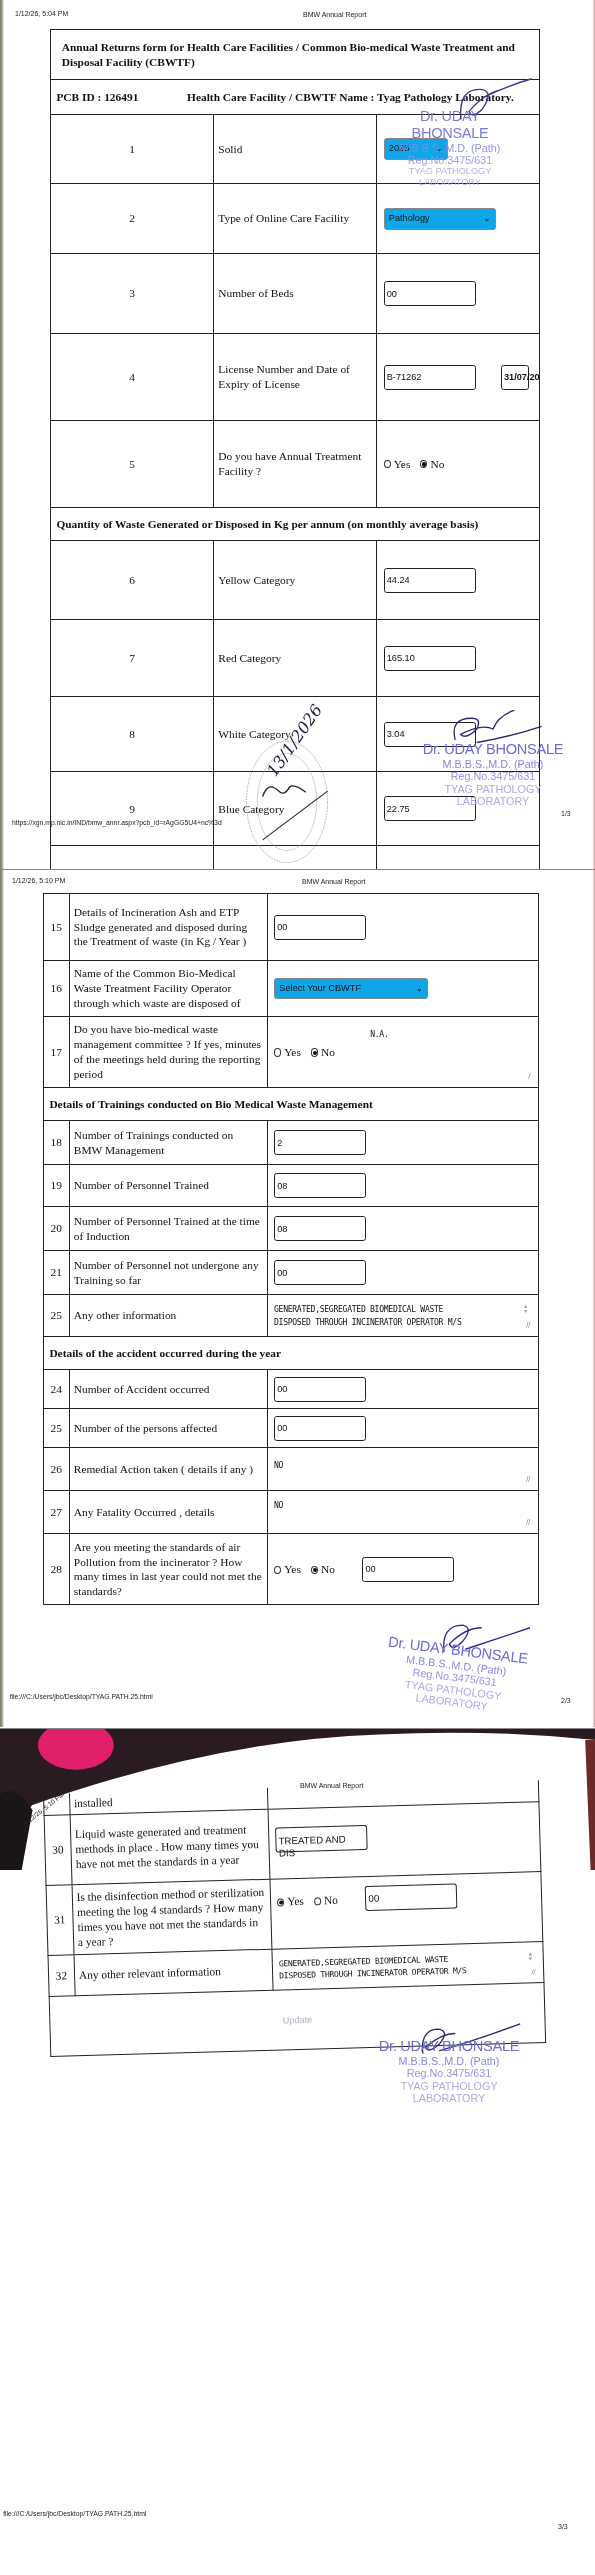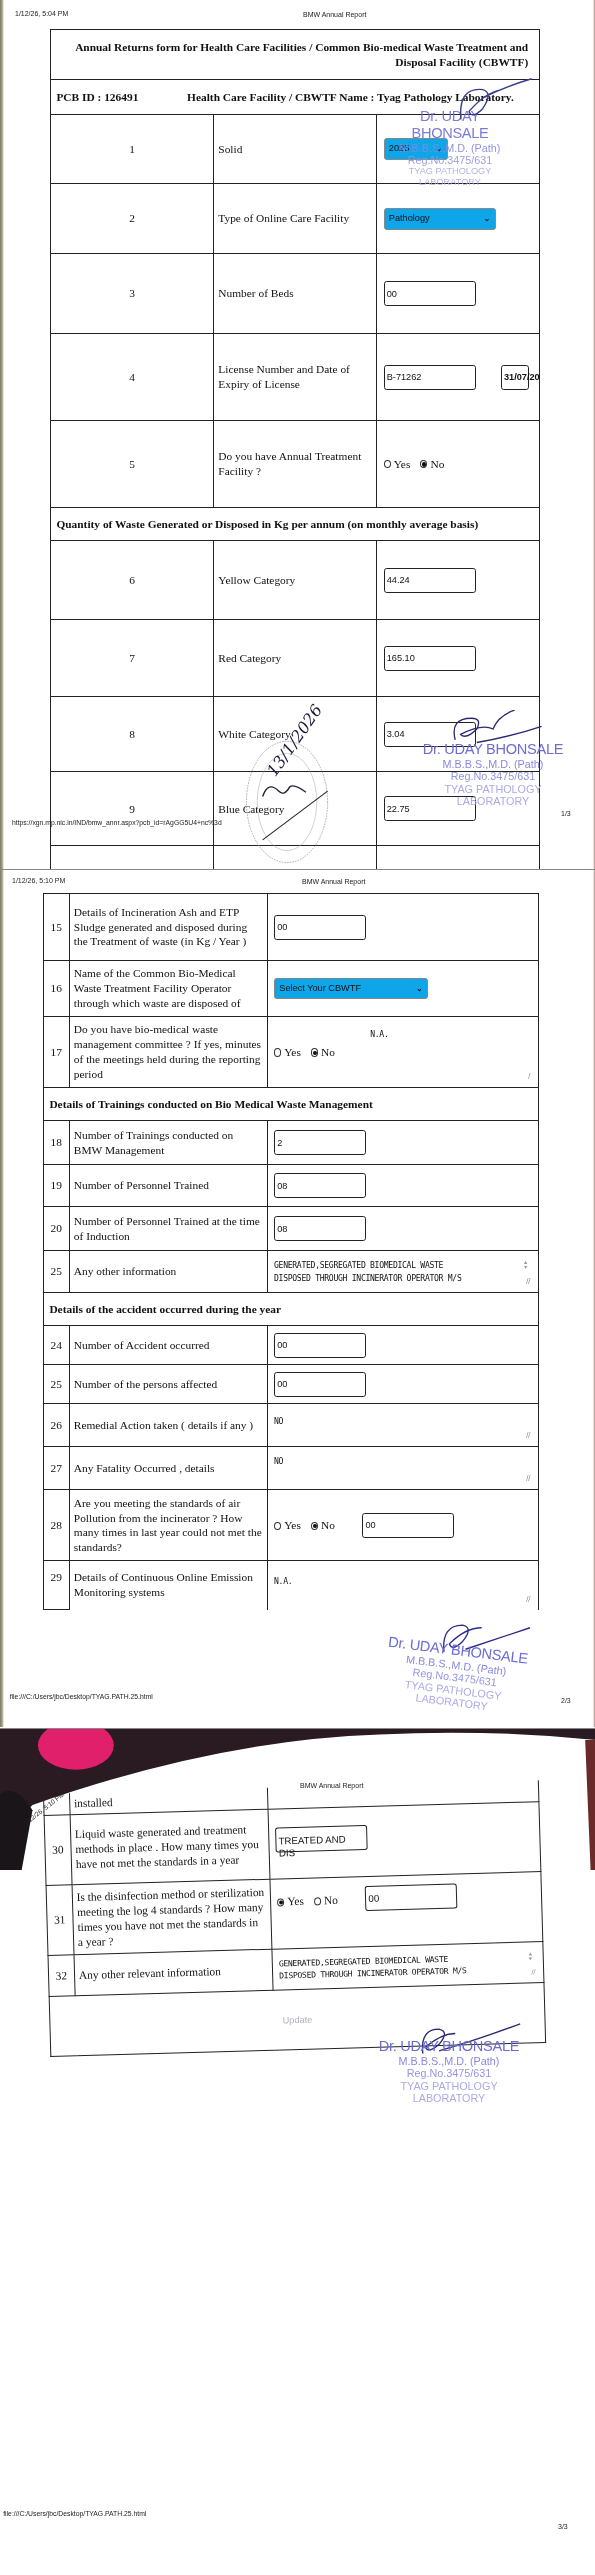--- a/index.html
+++ b/index.html
@@ -13,21 +13,21 @@
     .hdr-time { position: absolute; font-family: "Liberation Sans", sans-serif; font-size: 7px; color: #222; }
     .hdr-title { position: absolute; font-family: "Liberation Sans", sans-serif; font-size: 7px; color: #222; }
     .ftr-url { position: absolute; font-family: "Liberation Sans", sans-serif; font-size: 6.8px; color: #222; }
     .ftr-page { position: absolute; font-family: "Liberation Sans", sans-serif; font-size: 7px; color: #222; }
     table.form { position: absolute; border-collapse: collapse; table-layout: fixed; }
     table.form td { border: 0.8px solid #222; vertical-align: middle; font-size: 11.4px; line-height: 1.3; }
     td.num { width: 25.5px; text-align: center; }
     td.lbl { width: 198px; padding: 3.2px 4.3px; }
     td.val { padding: 3.2px 6.5px; position: relative; }
     td.section { font-weight: bold; font-size: 11.4px; padding: 8.7px 5.4px; }
-    td.title-cell { text-align: right; font-weight: bold; font-size: 16.2px; line-height: 1.2; padding: 9.7px 10.8px; margin-left: 40px; }
+    td.title-cell { text-align: left; font-weight: bold; font-size: 16.2px; line-height: 1.2; padding: 9.7px 10.8px; margin-left: 40px; }
     td.info-cell { font-weight: bold; font-size: 12px; padding: 9.7px 5.4px; }
     .tb { display: inline-block; width: 92px; height: 25px; border: 1.1px solid #222; border-radius: 2.7px; font-family: "Liberation Sans", sans-serif; font-size: 9.2px; padding: 6.5px 2.2px; background: #fff; }
     .tb.small { width: 28px; font-weight: bold; }
     .sel { display: inline-flex; justify-content: space-between; align-items: center; height: 21.7px; border: 0.5px solid #888; border-radius: 2.7px; font-family: "Liberation Sans", sans-serif; font-size: 9.2px; padding: 0 4.3px; background: #0ea5e9; }
     .sel .chev { font-size: 7.6px; font-weight: bold; }
     .radio-grp { display: inline-flex; align-items: center; gap: 2.2px; font-size: 11.4px; }
     .radio { display: inline-block; width: 7px; height: 8.1px; border: 0.7px solid #333; border-radius: 50%; position: relative; margin-right: 1.1px; }
     .radio.on::after { content: ""; position: absolute; left: 1.1px; top: 1.4px; width: 3.8px; height: 4.3px; background: #111; border-radius: 50%; }
     .ta { font-family: "DejaVu Sans Mono", monospace; font-size: 8.1px; line-height: 1.55; letter-spacing: -0.3px; white-space: pre-line; width: 238px; }
     .ta-grip { position: absolute; right: 7.6px; bottom: 5.4px; font-size: 7.6px; color: #444; }
@@ -222,20 +222,25 @@
     <tr style="height:42px;">
       <td class="num">19</td>
       <td class="lbl">Number of Personnel Trained</td>
       <td class="val"><span class="tb">08</span></td>
     </tr>
     <tr style="height:44px;">
       <td class="num">20</td>
       <td class="lbl">Number of Personnel Trained at the time of Induction</td>
       <td class="val"><span class="tb">08</span></td>
     </tr>
+    <tr style="height:44px;">
+      <td class="num">21</td>
+      <td class="lbl">Number of Personnel not undergone any Training so far</td>
+      <td class="val"><span class="tb">00</span></td>
+    </tr>
     <tr style="height:42px;">
       <td class="num">25</td>
       <td class="lbl">Any other information</td>
       <td class="val">
         <div class="ta">GENERATED,SEGREGATED BIOMEDICAL WASTE
 DISPOSED THROUGH INCINERATOR OPERATOR M/S</div>
         <span class="ta-spin">▲<br>▼</span>
         <span class="ta-grip">//</span>
       </td>
     </tr>
@@ -274,28 +279,20 @@
       <td class="val">
         <span class="radio-grp" style="vertical-align:middle;">
           <span class="radio"></span>
               <span>Yes</span>
           <span style="width:5.4px;"></span>
           <span class="radio on"></span>
               <span>No</span>
         </span>
         <span style="display:inline-block;width:21.7px;"></span>
         <span class="tb">00</span>
-      </td>
-    </tr>
-    <tr style="height:49px;">
-      <td class="num" style="vertical-align:top;padding-top:8.7px;">29</td>
-      <td class="lbl" style="vertical-align:top;padding-top:8.7px;border-bottom:none;">Details of Continuous Online Emission Monitoring systems</td>
-      <td class="val" style="vertical-align:top;padding-top:14px;border-bottom:none;">
-        <div class="ta">N.A.</div>
-        <span class="ta-grip">//</span>
       </td>
     </tr>
   </tbody>
     </table>
 
   <svg class="sig" style="left:433px;top:747px;" width="108" height="43" viewBox="0 0 200 80">
     <path d="M20 65 q-5 -50 35 -50 q20 5 0 30 q-20 20 -25 5 q30 -30 60 -30 M60 60 q60 -20 120 -40" fill="none" stroke="#2a2a90" stroke-width="2.5"></path>
   </svg>
   <div class="stamp" style="left:374px;top:772px;width:162px;transform:rotate(7deg);">
     <div class="n1">Dr. UDAY BHONSALE</div>

